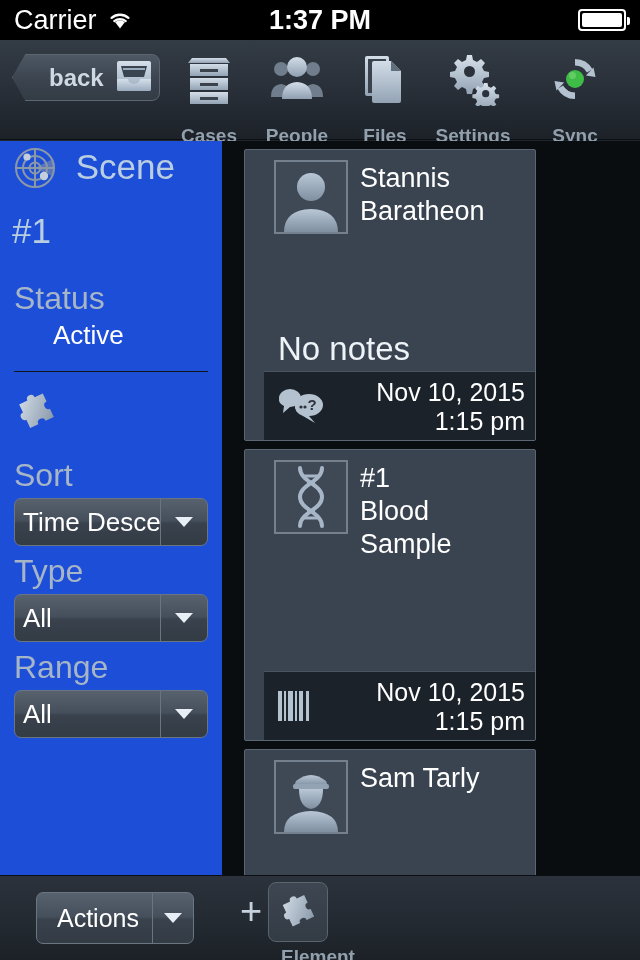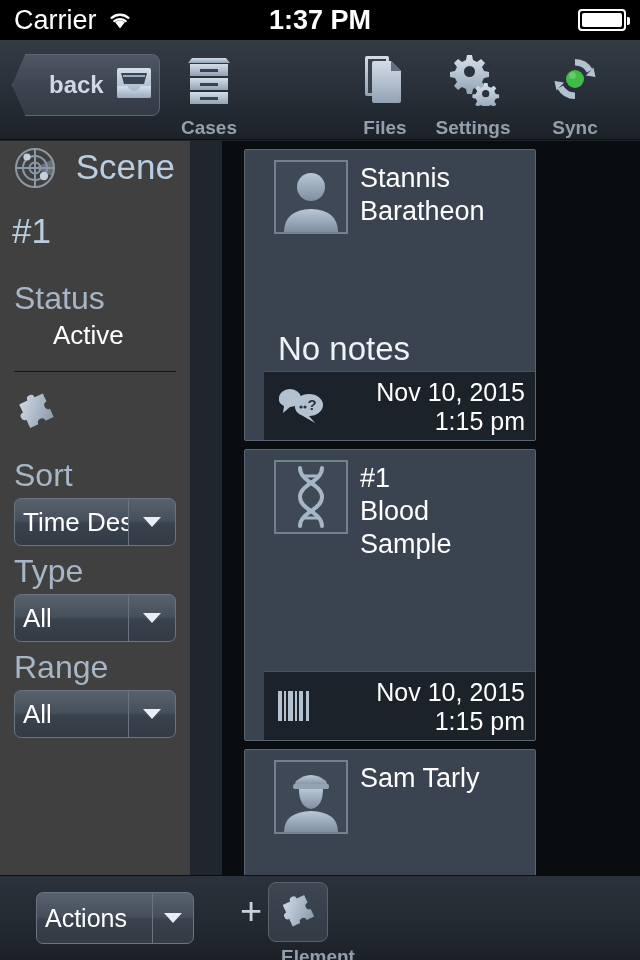--- a/index.html
+++ b/index.html
@@ -80,21 +80,21 @@
     top: 40px; left: 0;
     width: 640px;
     height: 100px;
     background: linear-gradient(180deg, #333b45 0%, #2b323b 40%, #1d2229 100%);
     border-bottom: 1px solid #0b0e12;
     box-sizing: border-box;
   }
   .backbtn {
     position: absolute;
     left: 12px; top: 14px;
-    width: 148px; height: 62px;
+    width: 148px; height: 47px;
     background: linear-gradient(180deg, #4e5864 0%, #3c4550 50%, #333b45 100%);
     border: 1px solid #5c6672;
     box-sizing: border-box;
     border-radius: 8px;
     -webkit-clip-path: polygon(0% 50%, 9% 0%, 100% 0%, 100% 100%, 9% 100%);
     clip-path: polygon(0% 50%, 9% 0%, 100% 0%, 100% 100%, 9% 100%);
     display: flex;
     align-items: center;
   }
   .backbtn .lbl {
@@ -114,31 +114,31 @@
   }
   .tbitem .ic {
     height: 62px;
     display: flex;
     align-items: center;
     justify-content: center;
   }
   .tbitem .tlbl {
     font-size: 19px;
     font-weight: bold;
-    margin-top: 7px;
+    margin-top: 15px;
     color: #92a0ae;
   }
 
   
   #sidebar {
     position: absolute;
     left: 0; top: 141px;
-    width: 190px;
+    width: 222px;
     bottom: 84px;
-    background: #404040;
+    background: #1d4ed8;
     overflow: hidden;
     box-sizing: border-box;
   }
   .side-title {
     padding: 0 12px;
     color: #b9cee0;
     font-size: 35px;
     line-height: 52px;
   }
   .side-title .ticon {
@@ -290,21 +290,21 @@
     background: linear-gradient(180deg, #58626e 0%, #454f5b 48%, #39424d 52%, #333b45 100%);
     display: flex;
     align-items: stretch;
     overflow: hidden;
   }
   .actions-btn .aval {
     flex: 1 1 auto;
     color: #fff;
     font-size: 25px;
     line-height: 50px;
-    padding-left: 8px;
+    padding-left: 20px;
     white-space: nowrap;
   }
   .actions-btn .aarrow {
     flex: 0 0 40px;
     border-left: 1px solid #6a7582;
     display: flex; align-items: center; justify-content: center;
   }
   .add-element {
     position: absolute;
     left: 240px; top: 2px;
@@ -390,20 +390,39 @@
           <rect x="6" y="26" width="38" height="12" fill="url(#cab)"></rect>
           <rect x="6" y="40" width="38" height="12" fill="url(#cab)"></rect>
           <rect x="16" y="17" width="18" height="3" fill="#39424d"></rect>
           <rect x="16" y="31" width="18" height="3" fill="#39424d"></rect>
           <rect x="16" y="45" width="18" height="3" fill="#39424d"></rect>
         </svg>
       </div>
       <div class="tlbl">Cases</div>
     </div>
 
+    <div class="tbitem" style="left:251px">
+      <div class="ic">
+        <svg width="56" height="52" viewBox="0 0 56 52">
+          <defs>
+              <linearGradient id="ppl" x1="0" y1="0" x2="0" y2="1">
+            <stop offset="0" stop-color="#d3dde8"></stop>
+                <stop offset="1" stop-color="#8f9fb1"></stop>
+          </linearGradient>
+            </defs>
+          <circle cx="12" cy="16" r="7" fill="#6f7d8c"></circle>
+          <path d="M2 44 q0-12 10-13 q10 1 10 13 Z" fill="#6f7d8c"></path>
+          <circle cx="44" cy="16" r="7" fill="#6f7d8c"></circle>
+          <path d="M34 44 q0-12 10-13 q10 1 10 13 Z" fill="#6f7d8c"></path>
+          <circle cx="28" cy="14" r="10" fill="url(#ppl)"></circle>
+          <path d="M13 46 q0-16 15-17 q15 1 15 17 Z" fill="url(#ppl)"></path>
+        </svg>
+      </div>
+      <div class="tlbl">People</div>
+    </div>
 
     <div class="tbitem" style="left:339px">
       <div class="ic">
         <svg width="48" height="54" viewBox="0 0 48 54">
           <defs>
               <linearGradient id="doc" x1="0" y1="0" x2="0" y2="1">
             <stop offset="0" stop-color="#d3dde8"></stop>
                 <stop offset="1" stop-color="#93a3b4"></stop>
           </linearGradient>
             </defs>

